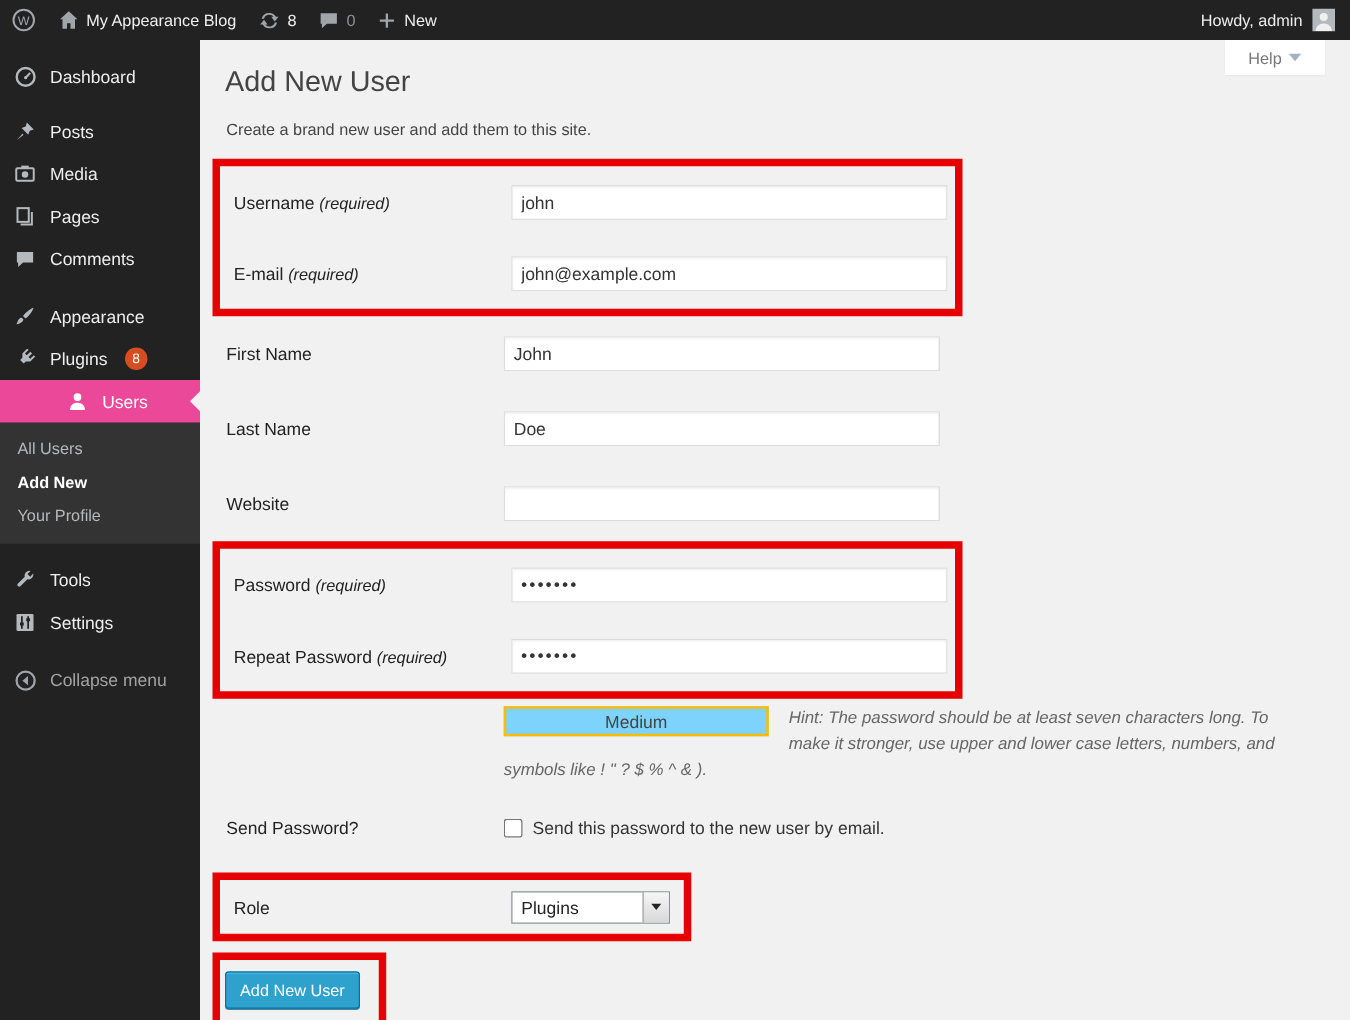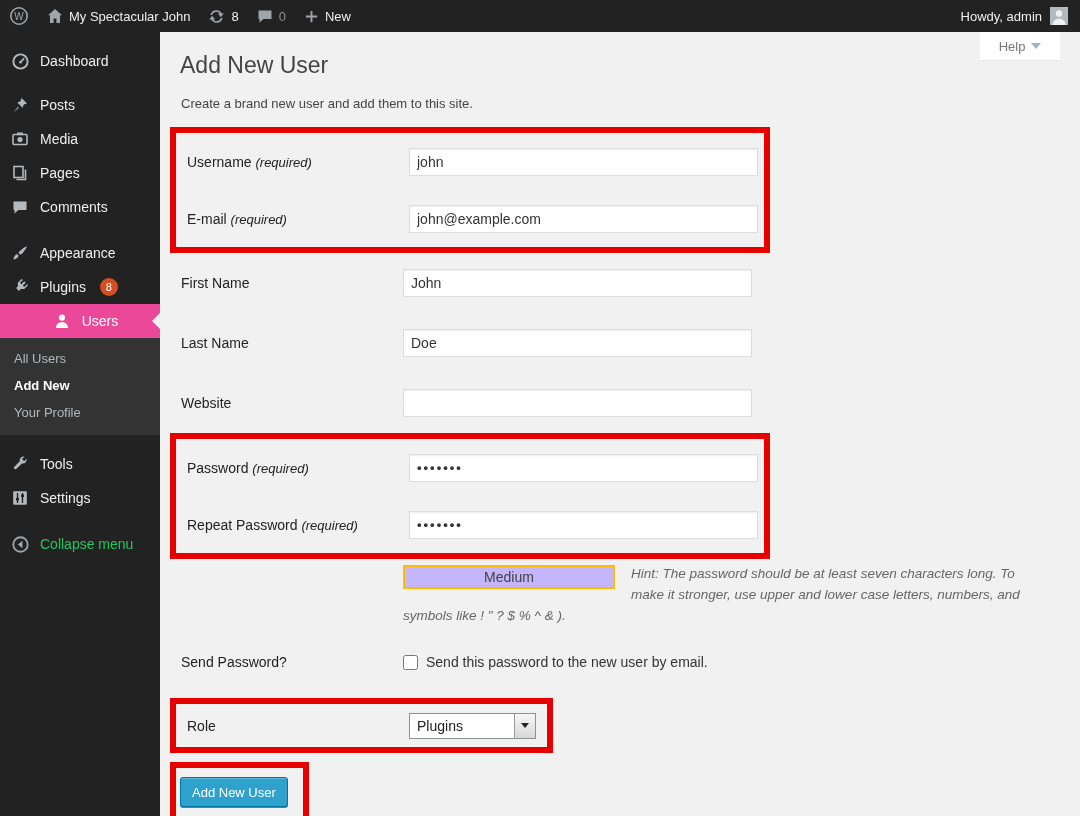--- a/index.html
+++ b/index.html
@@ -44,21 +44,21 @@
   }
   .menu-gap-sm { height:10px; }
   .menu-gap { height:12px; }
   .badge {
     min-width:18px; height:18px; border-radius:9px; background:#d54e21; color:#fff;
     font-size:11px; line-height:18px; text-align:center; padding:0 4px; margin-left:4px;
   }
   .submenu { background:#333; padding:7px 0 9px; }
   .submenu-item { padding:6px 0 6px 14px; font-size:13px; color:#b4b9be; line-height:15px; cursor:pointer; }
   .submenu-item.current { color:#fff; font-weight:bold; }
-  .collapse-item { color:#22c55e; }
+  .collapse-item { color:#a3a3a3; }
   .collapse-item .mi-icon { color:#a0a5aa; }
 
   
   .content { position:absolute; left:160px; top:32px; right:0; bottom:0; background:#f1f1f1; color:#444; }
   .help-tab {
     position:absolute; top:0; right:20px; width:80px; height:28px; background:#fff;
     display:flex; align-items:center; justify-content:center; gap:6px;
     color:#777; font-size:13px; cursor:pointer; box-shadow:0 1px 1px rgba(0,0,0,.04);
   }
   .help-caret { width:0; height:0; border-left:5px solid transparent; border-right:5px solid transparent; border-top:6px solid #a3b1bf; }
@@ -74,21 +74,21 @@
   .text-input {
     width:349px; height:28px; border:1px solid #ddd; background:#fff; padding:0 7px;
     font-size:14px; color:#333; font-family:inherit;
     box-shadow:inset 0 1px 2px rgba(0,0,0,.07); outline:none;
   }
   .pwd { font-size:13px; font-weight:bold; letter-spacing:2px; }
 
   .meter-hint { margin:4px 0 14px 233px; width:634px; }
   .strength-meter {
     float:left; width:212px; height:24px; margin:2px 16px 6px 0;
-    background:#c4b5fd; border:2px solid #ffbd00; color:#444;
+    background:#7dd3fc; border:2px solid #ffbd00; color:#444;
     font-size:14px; text-align:center; line-height:20px;
   }
   .hint { font-style:italic; color:#666; font-size:13.5px; line-height:21px; }
   .clear { clear:both; }
 
   .row-send { height:44px; }
   .send-wrap { display:flex; align-items:center; gap:8px; font-size:14px; color:#333; }
   .send-wrap input { width:15px; height:15px; margin:0; }
 
   .redbox-role { border:6px solid #e60000; width:383px; margin-top:14px; }
@@ -124,21 +124,21 @@
             <text x="10" y="14" text-anchor="middle" font-size="10" fill="currentColor" font-family="Liberation Sans, sans-serif">W</text>
           </svg>
       </span>
     </div>
     <div class="ab-item">
       <span class="ab-icon">
         <svg width="16" height="16" viewBox="0 0 16 16">
             <path d="M8 1l7 6.3h-2V15h-3.6v-4.4H6.6V15H3V7.3H1z" fill="currentColor"></path>
           </svg>
       </span>
-      <span>My Spectacular John</span>
+      <span>My Appearance Blog</span>
     </div>
     <div class="ab-item">
       <span class="ab-icon">
         <svg width="17" height="17" viewBox="0 0 16 16">
             <path d="M8 2.2a5.8 5.8 0 0 1 5 2.9h1.9L12 8.6 9.4 5.1h1.8A4.3 4.3 0 0 0 3.8 6.6H2.2A5.8 5.8 0 0 1 8 2.2z" fill="currentColor"></path>
             <path d="M8 13.8a5.8 5.8 0 0 1-5-2.9H1.1L4 7.4l2.6 3.5H4.8a4.3 4.3 0 0 0 7.4-1.5h1.6A5.8 5.8 0 0 1 8 13.8z" fill="currentColor"></path>
           </svg>
       </span>
       <span class="ab-count-light">8</span>
     </div>

